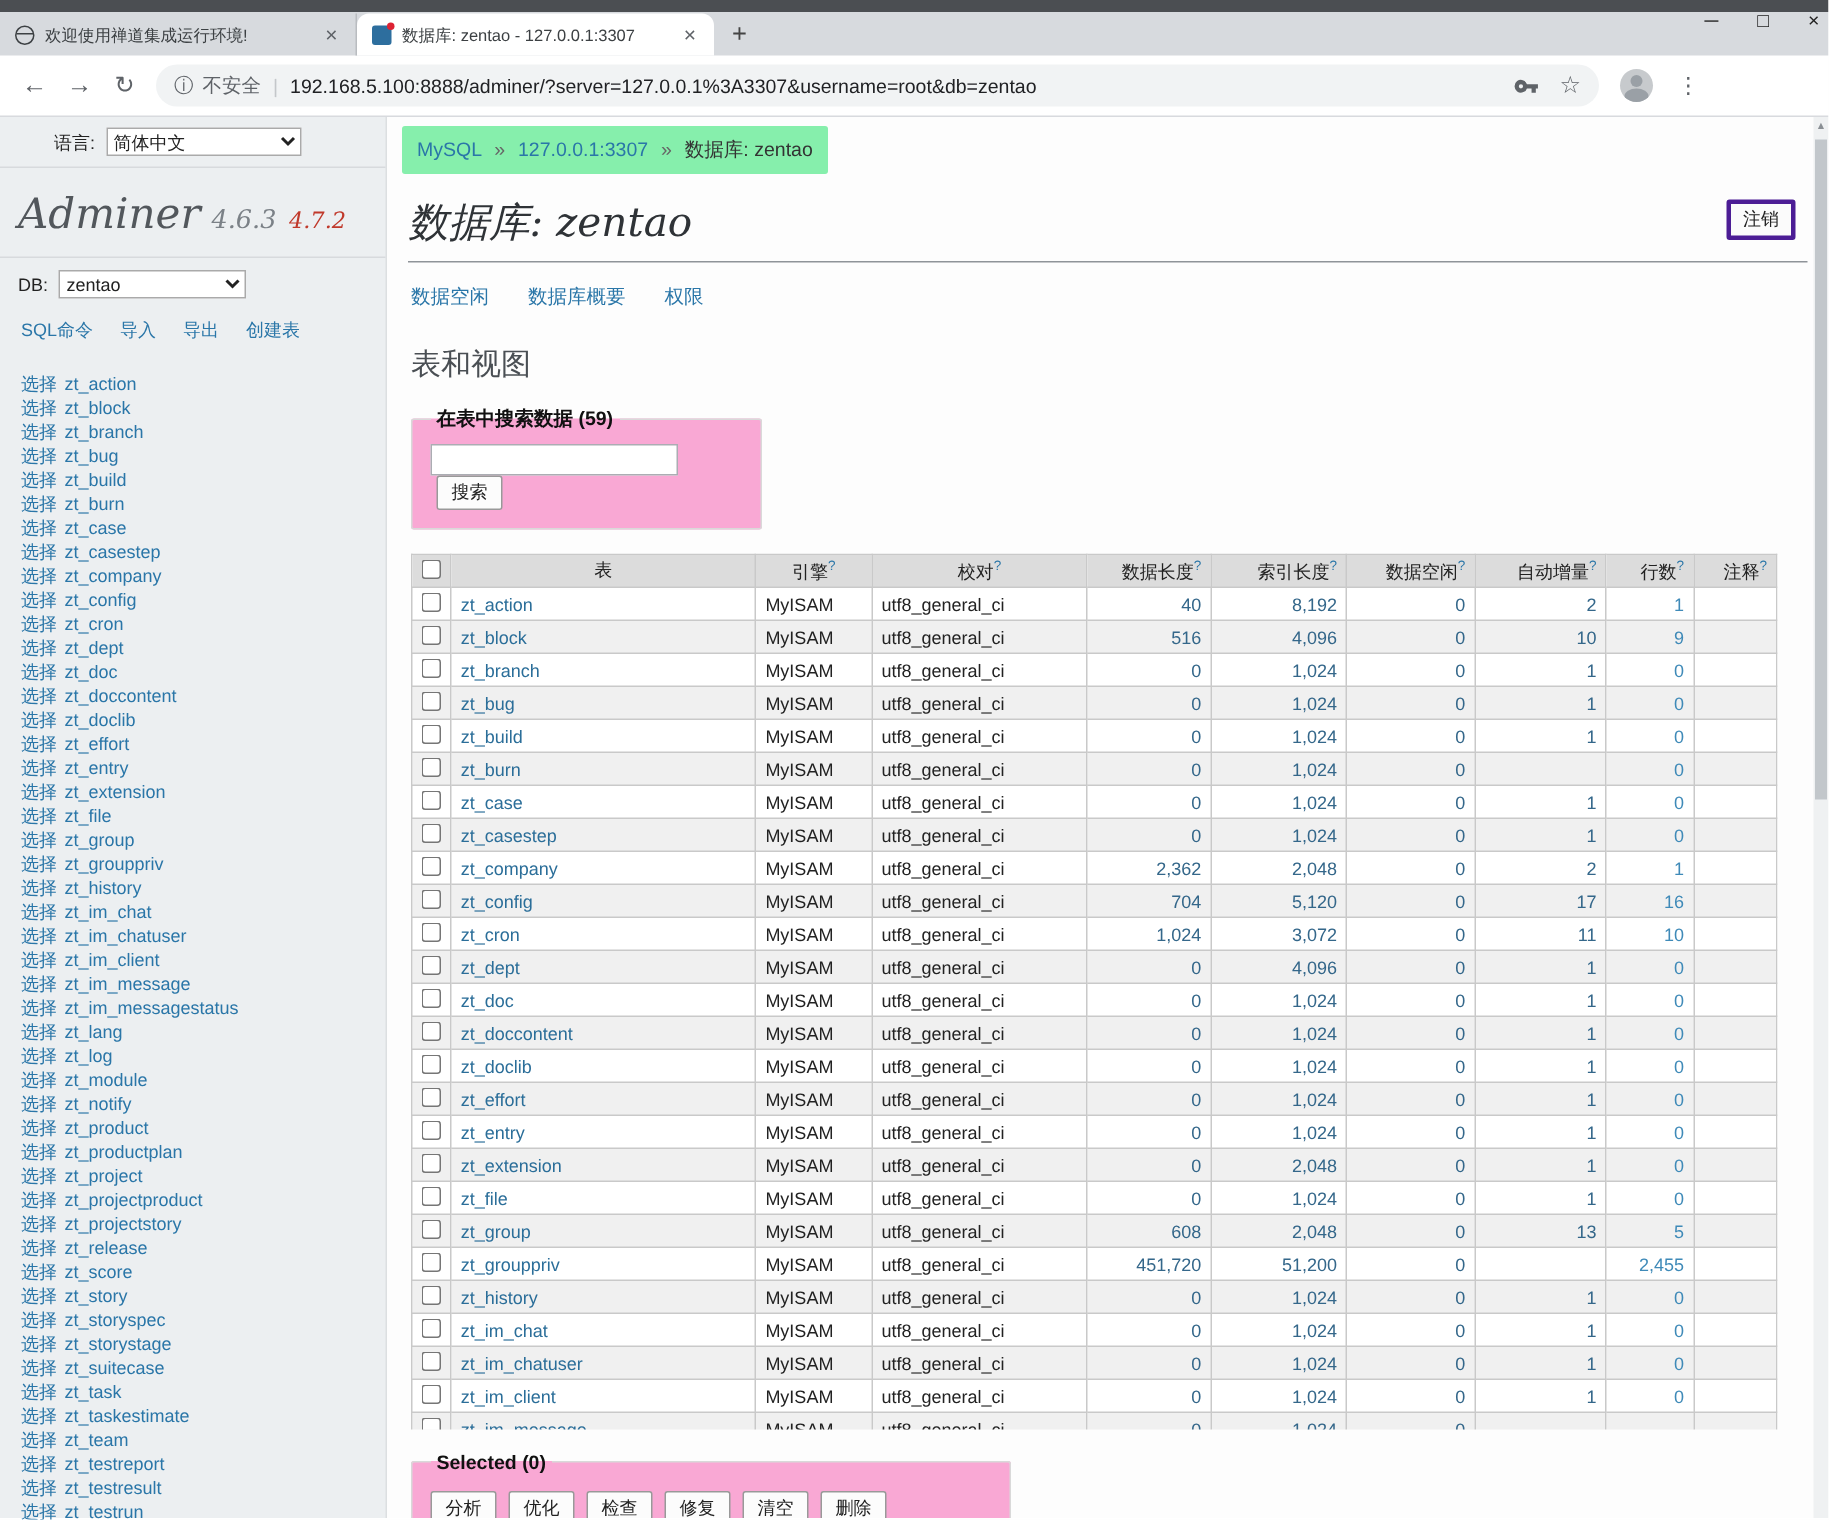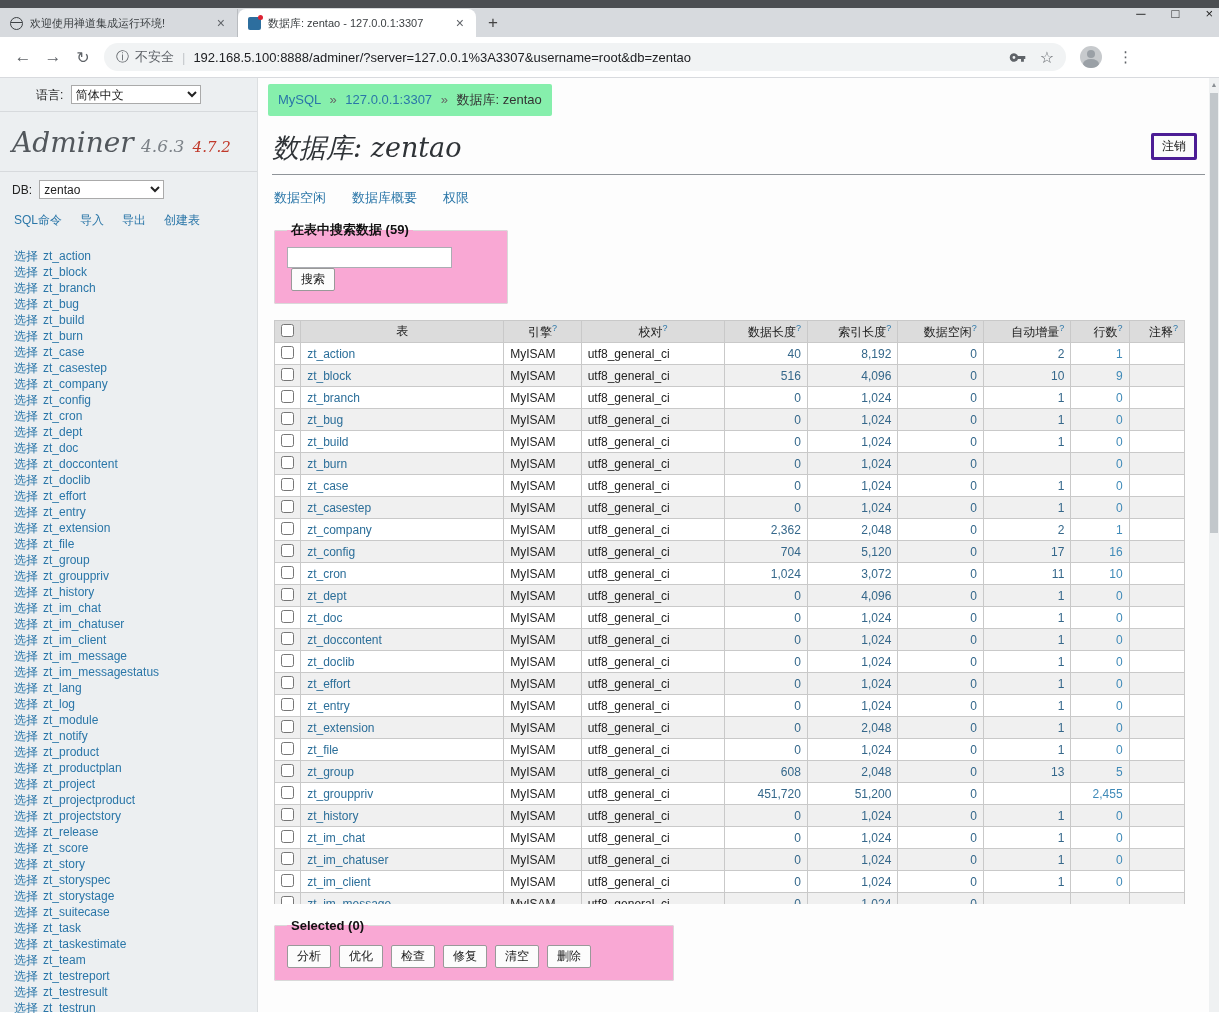--- a/index.html
+++ b/index.html
@@ -232,20 +232,21 @@
     <button class="logout-btn">注销</button>
 
     <h2 class="db-title">数据库: zentao</h2>
 
     <div class="page-links">
       <a class="lnk" href="#">数据空闲</a>
       <a class="lnk" href="#">数据库概要</a>
       <a class="lnk" href="#">权限</a>
     </div>
 
+    <h3 class="section-title">表和视图</h3>
 
     <fieldset class="panel search-panel">
       <legend>在表中搜索数据 (59)</legend>
       <input type="text" value="" style="">
       <button class="btn">搜索</button>
     </fieldset>
 
     <div class="table-wrap">
       <table class="data">
         <thead>

